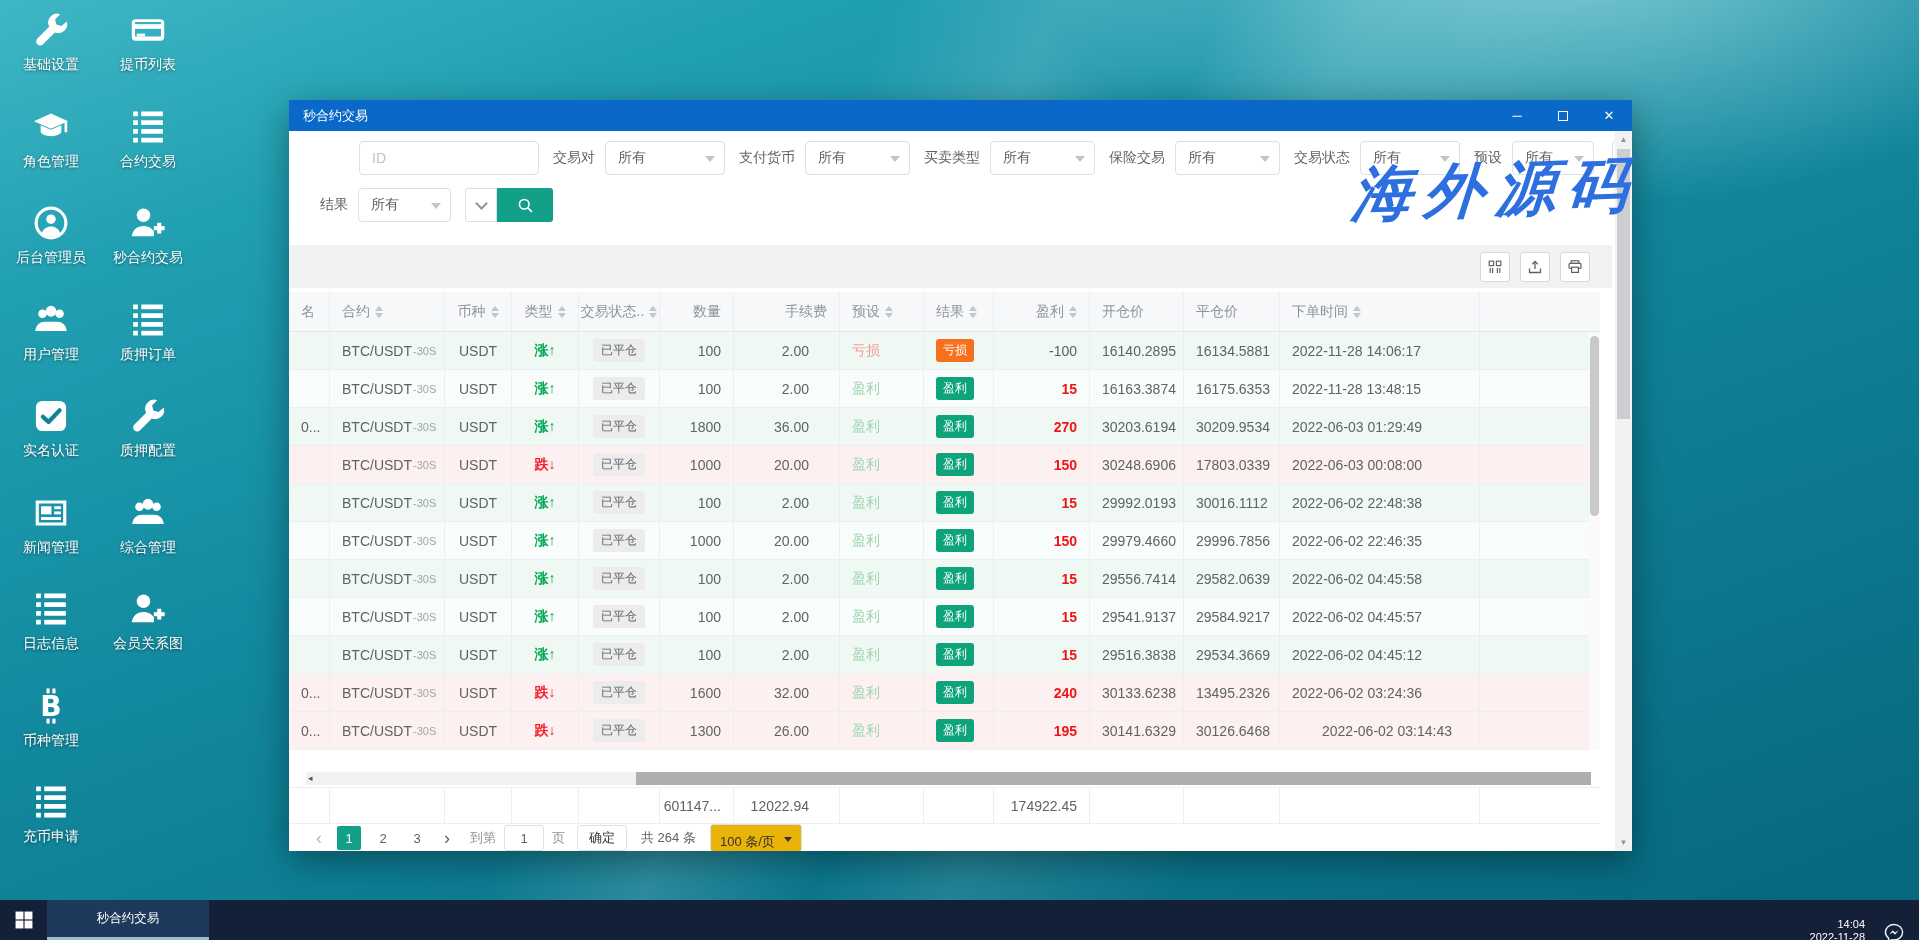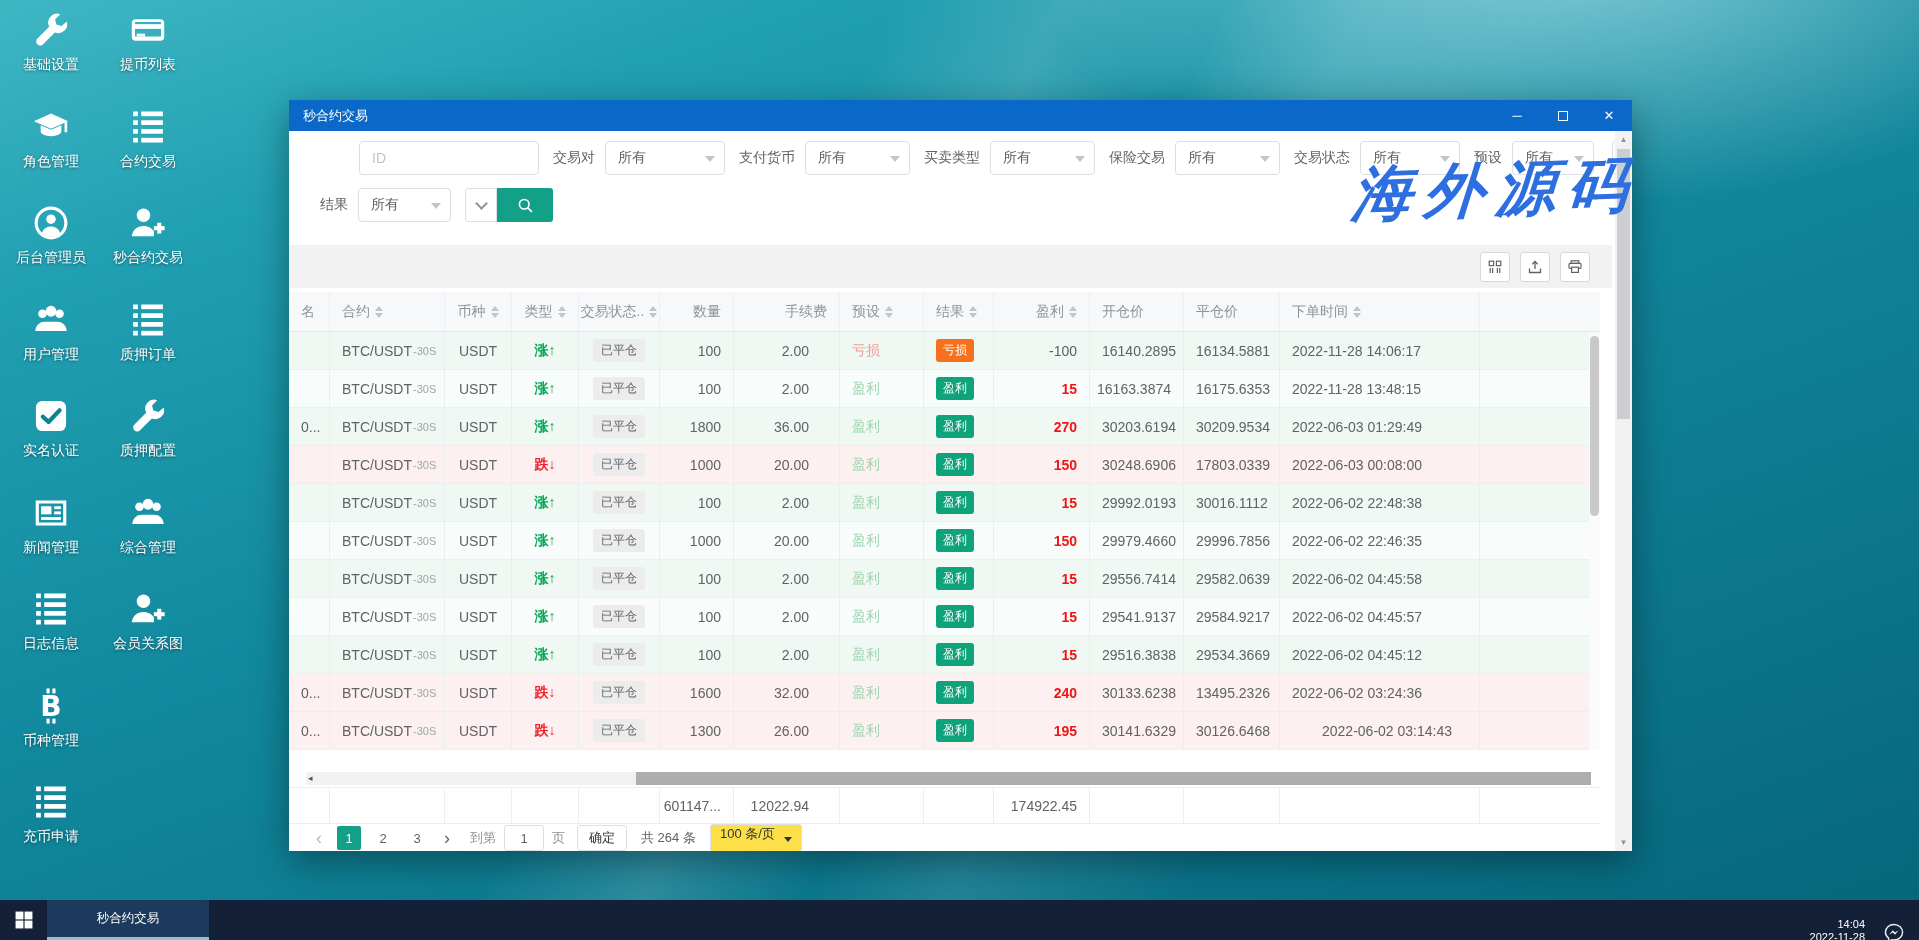--- a/index.html
+++ b/index.html
@@ -111,22 +111,22 @@
   .page { min-width:24px; height:24px; display:flex; align-items:center; justify-content:center;
           margin:0 5px; cursor:pointer; border-radius:2px; }
   .page.active { background:#12a089; color:#fff; }
   .goto-label { margin-left:10px; color:#909399; }
   .goto-input { width:40px; height:26px; border:1px solid #dcdfe6; border-radius:3px; text-align:center;
                 font-size:13px; color:#606266; margin:0 8px; outline:none; font-family:"Liberation Sans",sans-serif; }
   .pg-unit { color:#909399; margin-right:12px; }
   .confirm { height:26px; padding:0 11px; border:1px solid #dcdfe6; border-radius:3px; background:#fff;
              font-size:13px; color:#303133; cursor:pointer; }
   .total { margin:0 14px; }
-  .psize { position:relative; height:28px; border:1px solid #dcdfe6; border-radius:3px; background:#fde047;
-           display:flex; align-items:flex-start; padding:0 26px 0 9px; cursor:pointer; color:#303133; }
+  .psize { position:relative; height:28px; border:1px solid #dcdfe6; border-radius:3px; background:#eab308;
+           display:flex; align-items:flex-end; padding:0 26px 0 9px; cursor:pointer; color:#303133; }
   .psize .caret { border-top-color:#303133; border-left-width:4px; border-right-width:4px; border-top-width:5px; top:12px; }
   
   .wscroll { position:absolute; right:0; top:0; width:17px; height:720px; background:#f2f2f2; }
   .wsarrow { position:absolute; left:0; width:17px; text-align:center; font-size:8px; color:#8f9399; }
   .wsthumb { position:absolute; left:2px; top:18px; width:13px; height:270px; background:#cdced2; }
   
   .taskbar { position:absolute; left:0; bottom:0; width:1919px; height:40px; background:#141f38; z-index:100;
              display:flex; align-items:center; }
   .startbtn { width:47px; height:40px; display:flex; align-items:center; justify-content:center; cursor:pointer; }
   .taskitem { width:162px; height:40px; background:#1d3a5c; border-bottom:3px solid #9db9cd;
@@ -568,21 +568,21 @@
           </div>
           <div class="td" style="width: 84px; justify-content: flex-start;">
             <span class="preset-win">盈利</span>
           </div>
           <div class="td" style="width: 70px; justify-content: flex-start;">
             <span class="rbadge win">盈利</span>
           </div>
           <div class="td" style="width: 96px; justify-content: flex-end;">
             <span class="profit-red">15</span>
           </div>
-          <div class="td" style="width: 94px; justify-content: flex-end;">
+          <div class="td" style="width: 94px; justify-content: flex-start;">
             <span>16163.3874</span>
           </div>
           <div class="td" style="width: 96px; justify-content: flex-start;">
             <span>16175.6353</span>
           </div>
           <div class="td" style="width: 200px; justify-content: flex-start;">
             <span>2022-11-28 13:48:15</span>
           </div>
           <div class="td" style="flex: 1 1 0%;"></div>
         </div>

